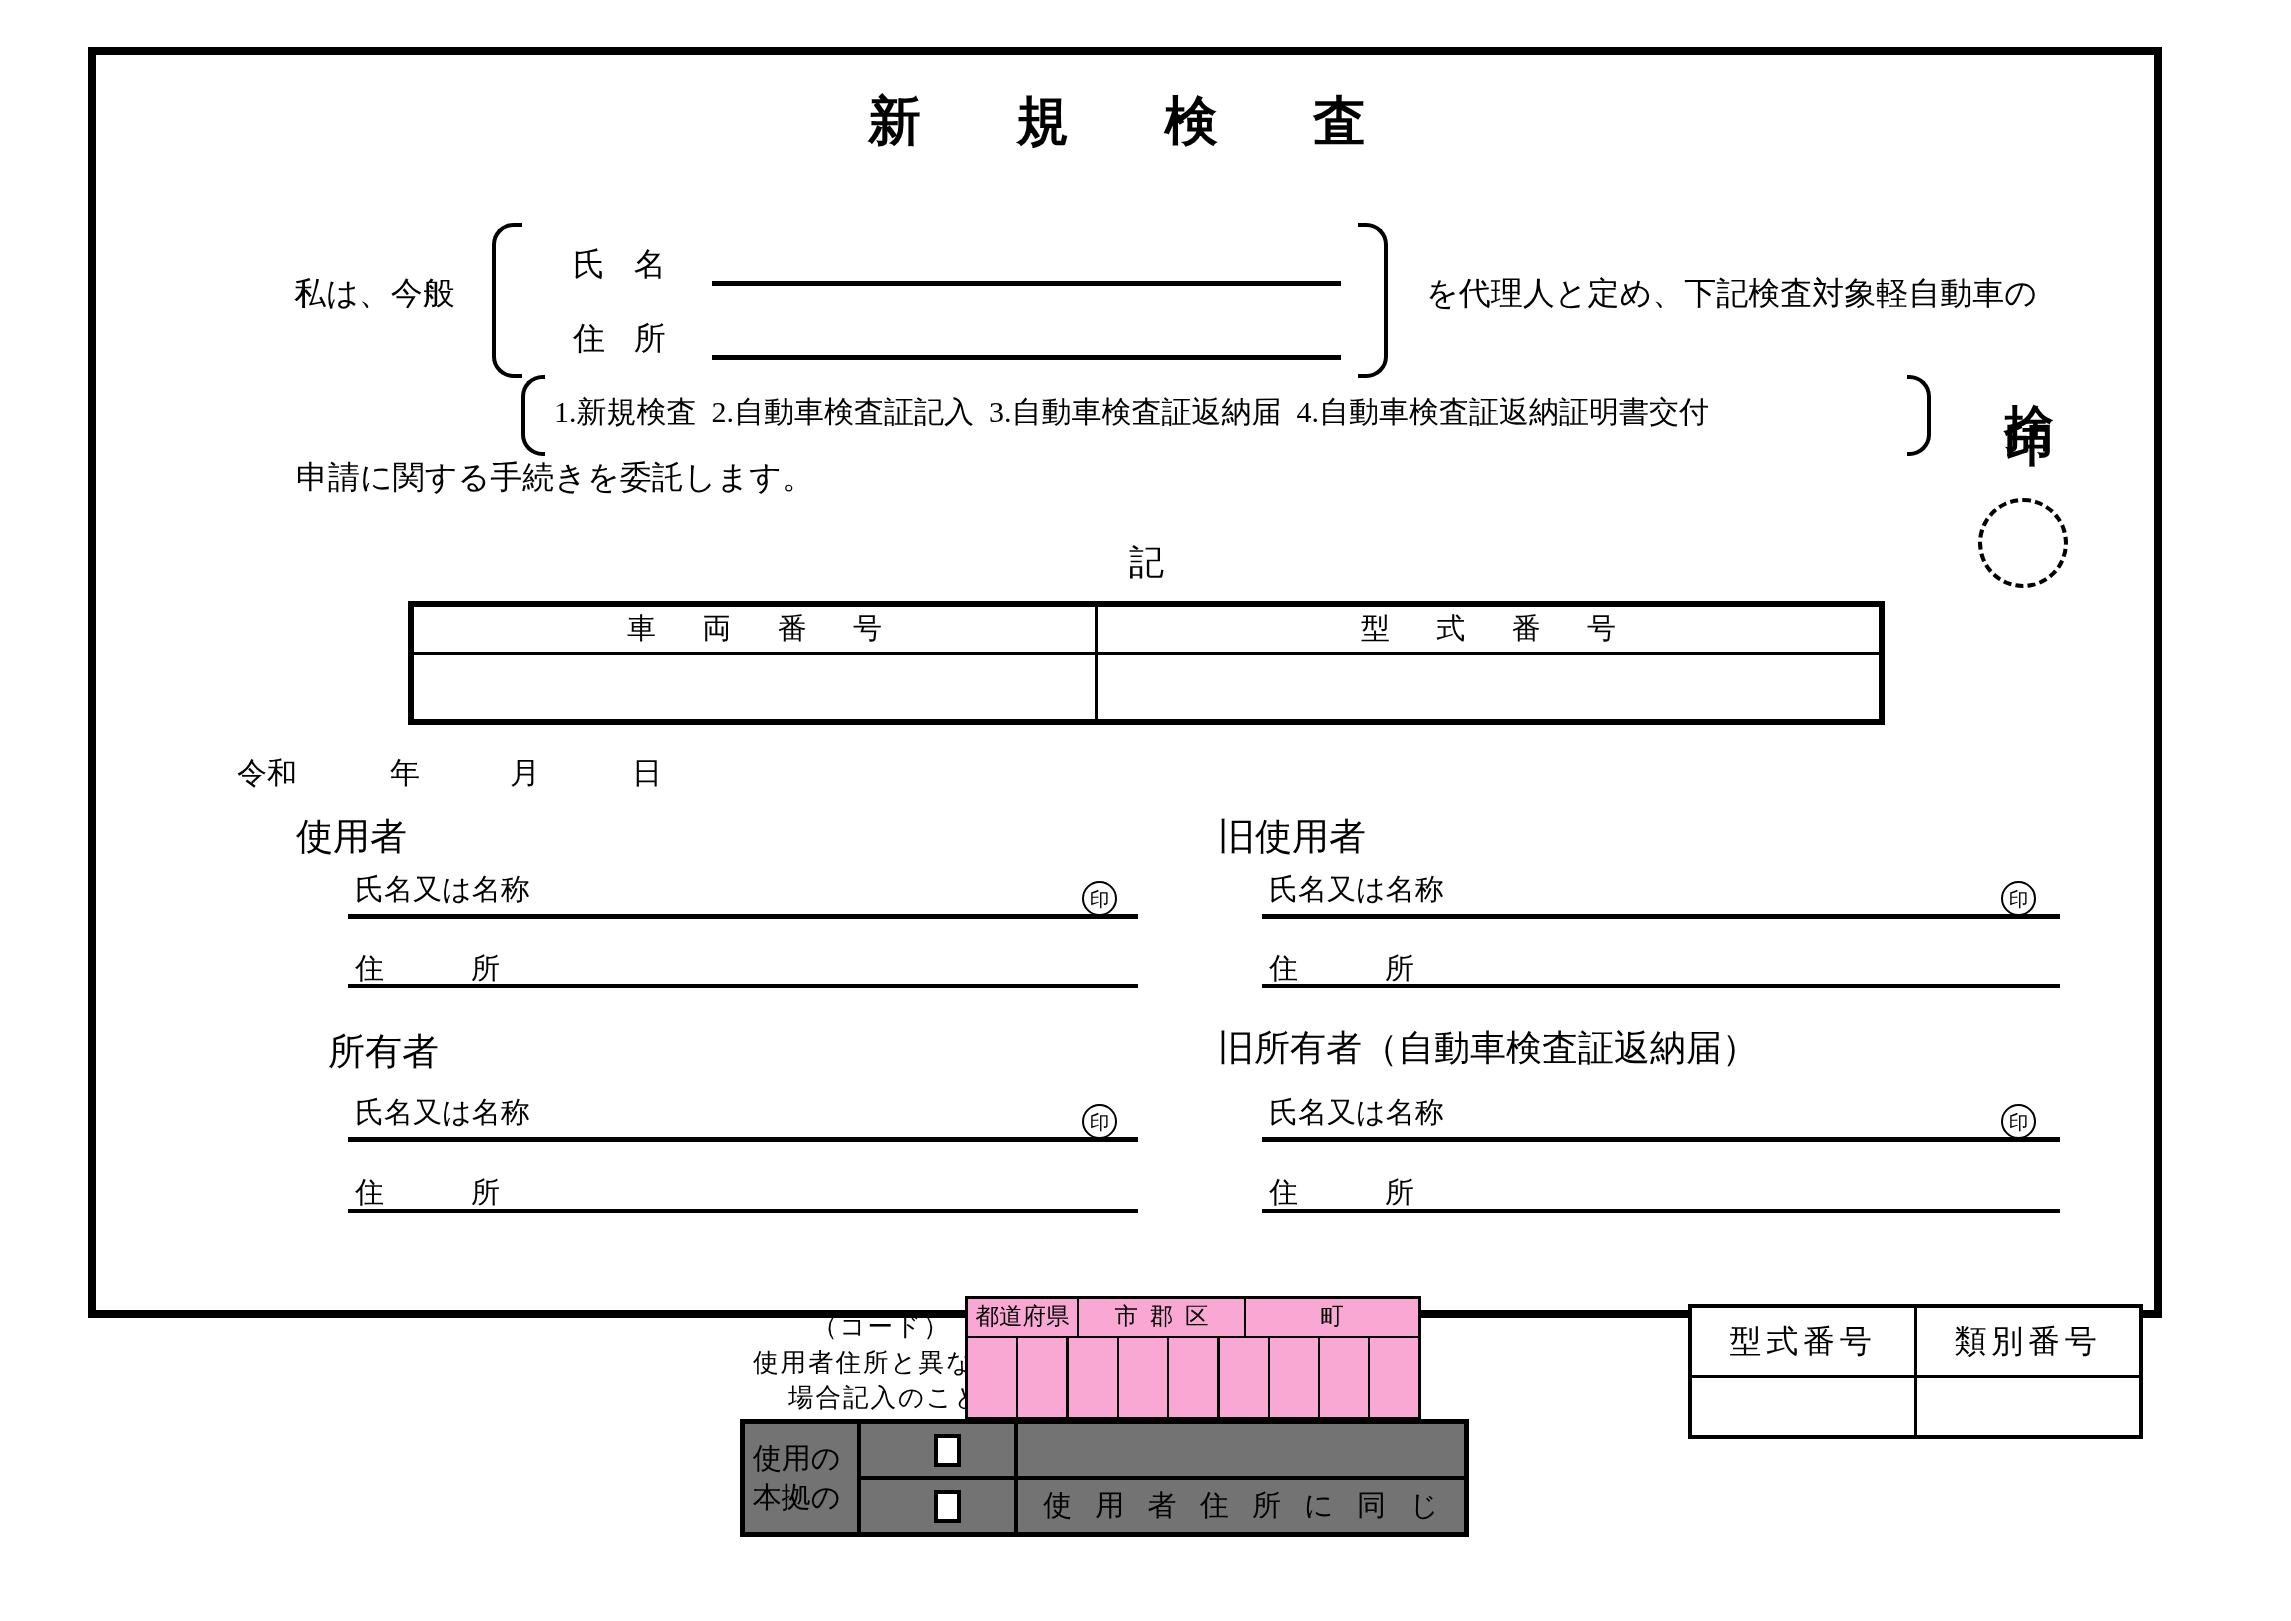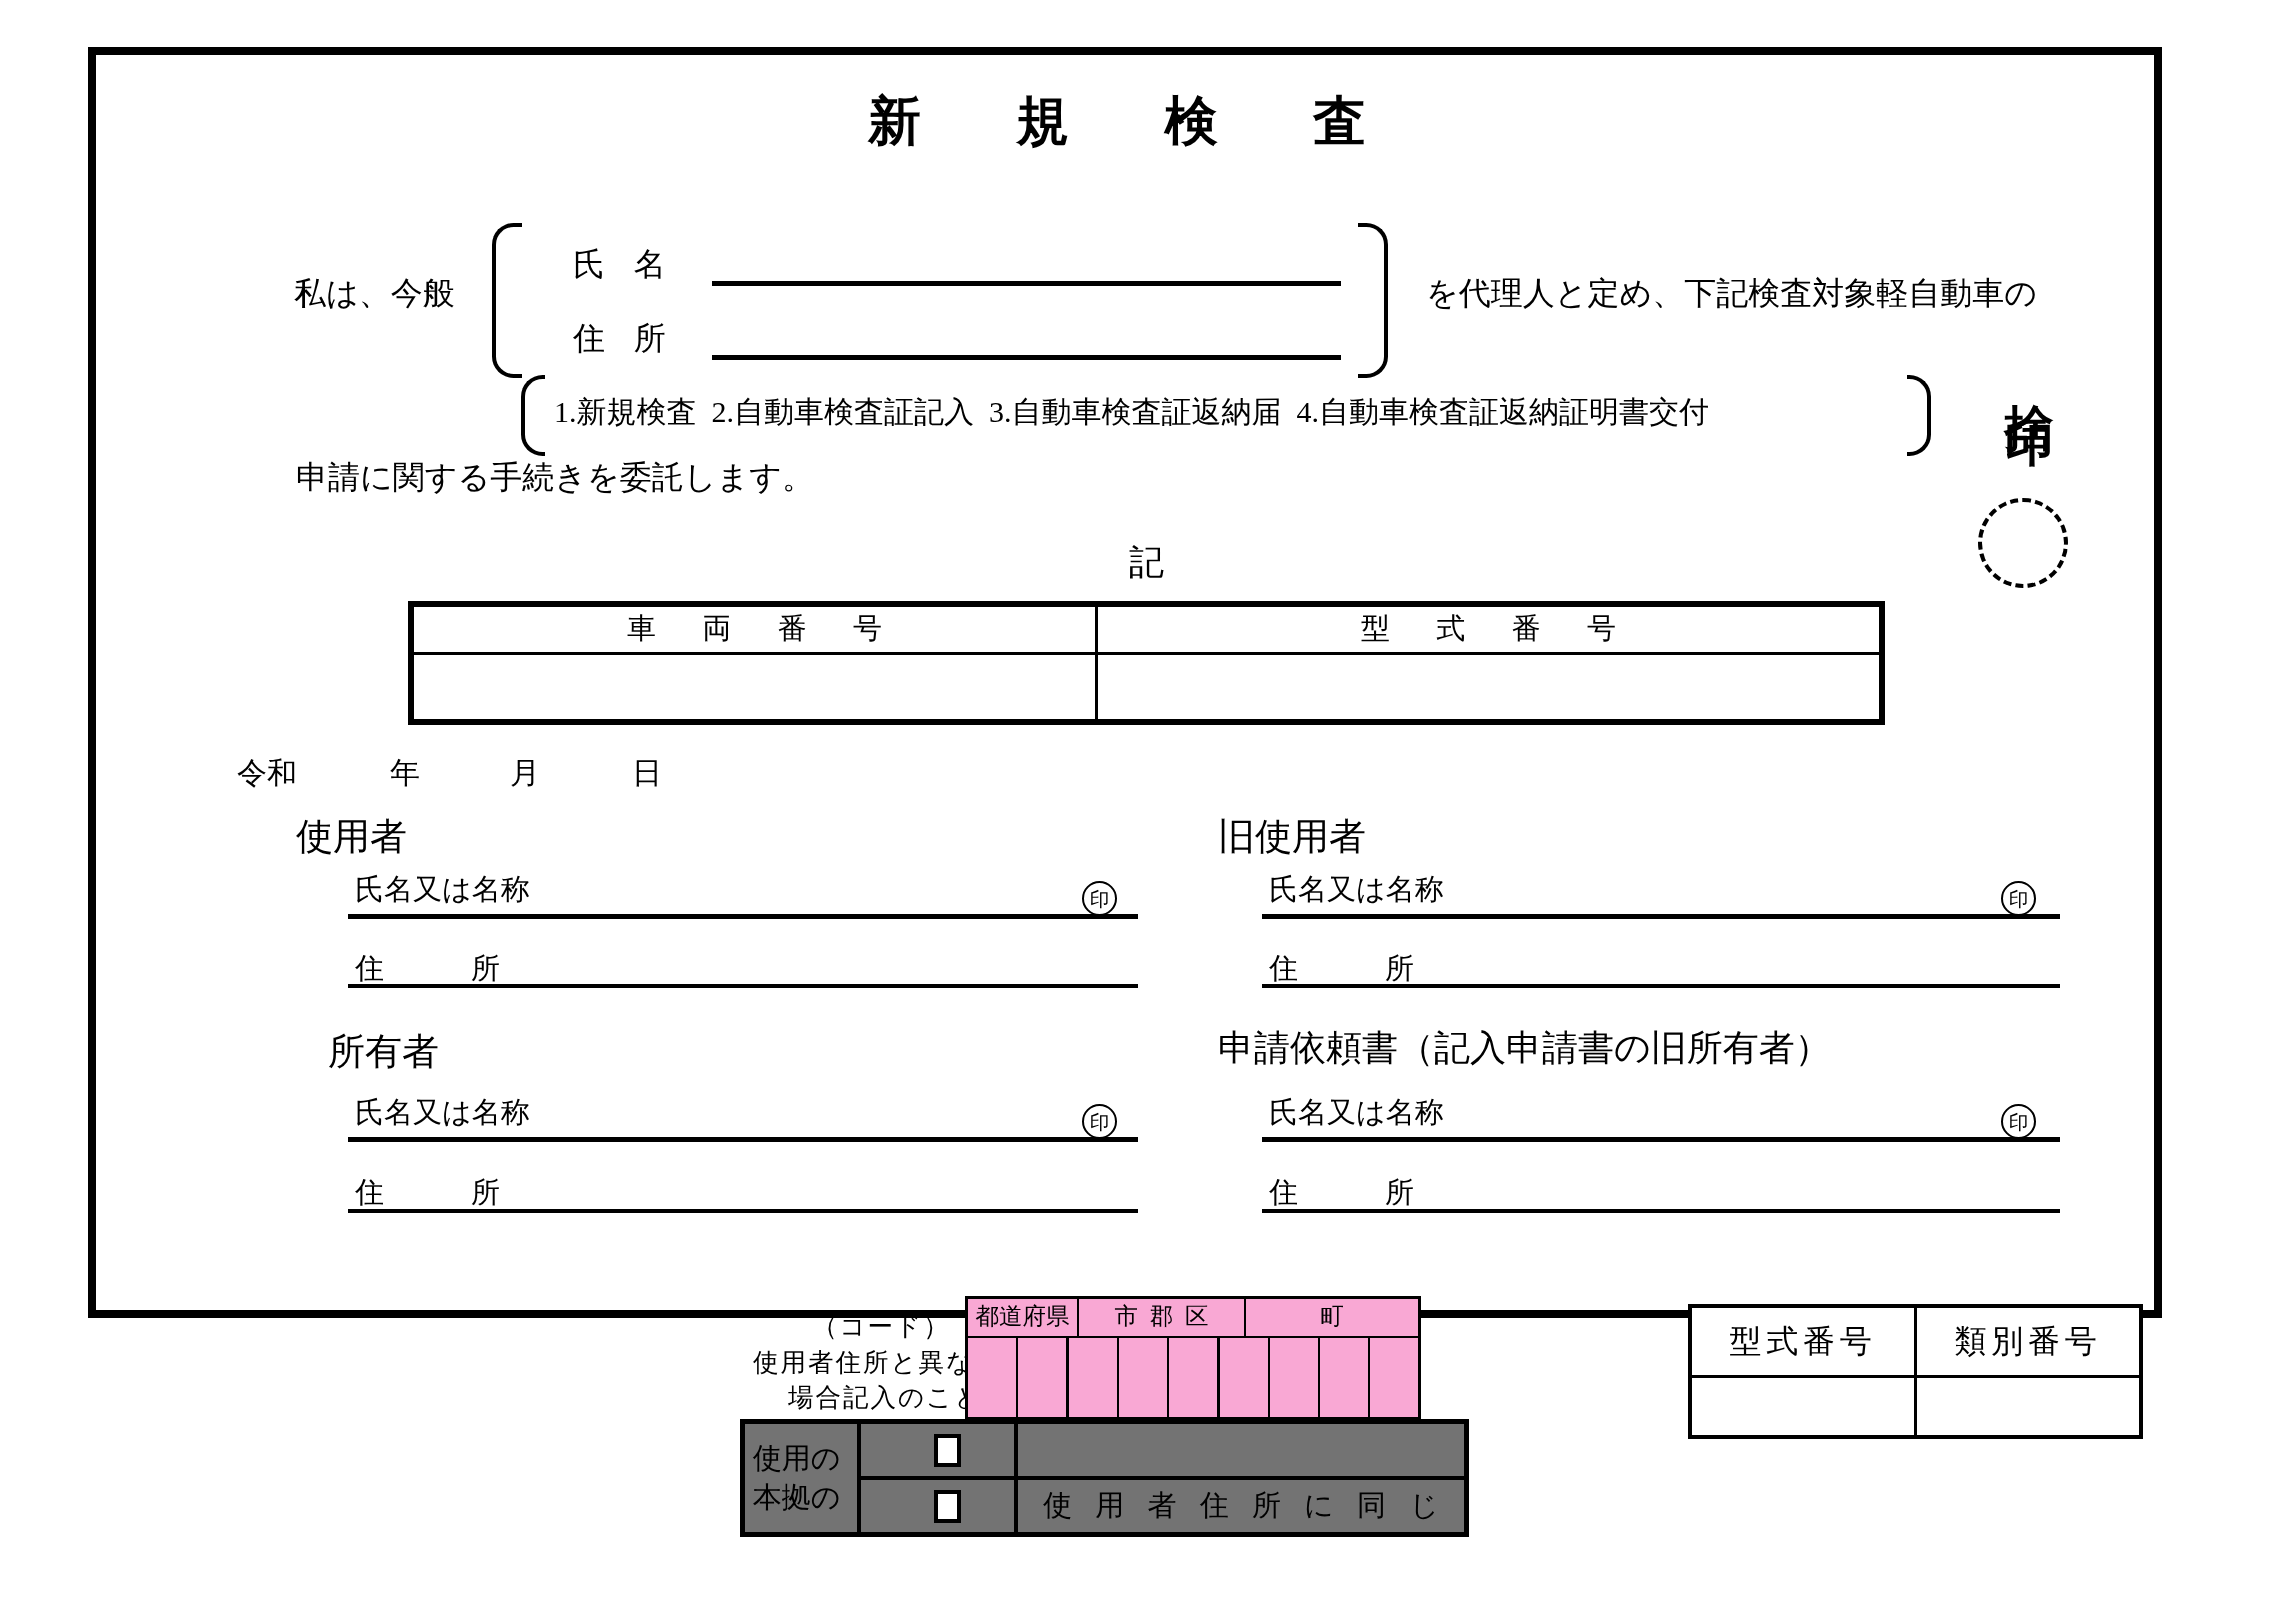--- a/index.html
+++ b/index.html
@@ -136,21 +136,21 @@
   <div class="abs field-label addr-label" style="left:1269px;top:949px;">住所</div>
   <div class="abs fieldline thin" style="left:1262px;top:984px;width:798px;"></div>
 
   <div class="abs section-title" style="left:308px;top:1027px;margin-left:20px;">所有者</div>
   <div class="abs field-label" style="left:355px;top:1093px;">氏名又は名称</div>
   <div class="abs seal-circle" style="left:1082px;top:1104px;">印</div>
   <div class="abs fieldline" style="left:348px;top:1137px;width:790px;"></div>
   <div class="abs field-label addr-label" style="left:355px;top:1173px;">住所</div>
   <div class="abs fieldline thin" style="left:348px;top:1209px;width:790px;"></div>
 
-  <div class="abs section-title" style="left:1218px;top:1024px;font-size:36px;">申請依頼書（記入申請書の旧所有者）</div>
+  <div class="abs section-title" style="left:1218px;top:1024px;font-size:36px;">旧所有者（自動車検査証返納届）</div>
   <div class="abs field-label" style="left:1269px;top:1093px;">氏名又は名称</div>
   <div class="abs seal-circle" style="left:2001px;top:1104px;">印</div>
   <div class="abs fieldline" style="left:1262px;top:1137px;width:798px;"></div>
   <div class="abs field-label addr-label" style="left:1269px;top:1173px;">住所</div>
   <div class="abs fieldline thin" style="left:1262px;top:1209px;width:798px;"></div>
 
   <div class="abs t26" style="left:812px;top:1309px;">（コード）</div>
   <div class="abs t26" style="left:753px;top:1345px;">使用者住所と異なる</div>
   <div class="abs t26" style="left:788px;top:1380px;">場合記入のこと。</div>
 

